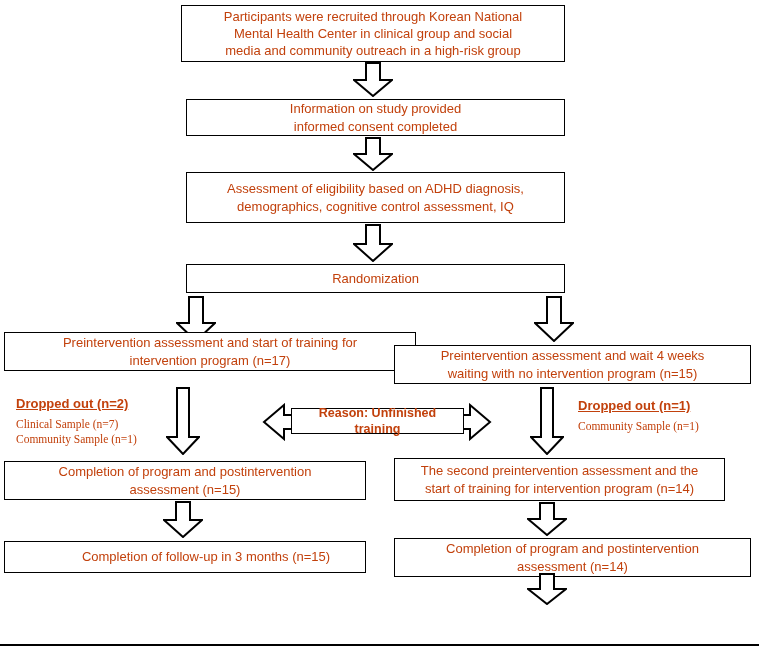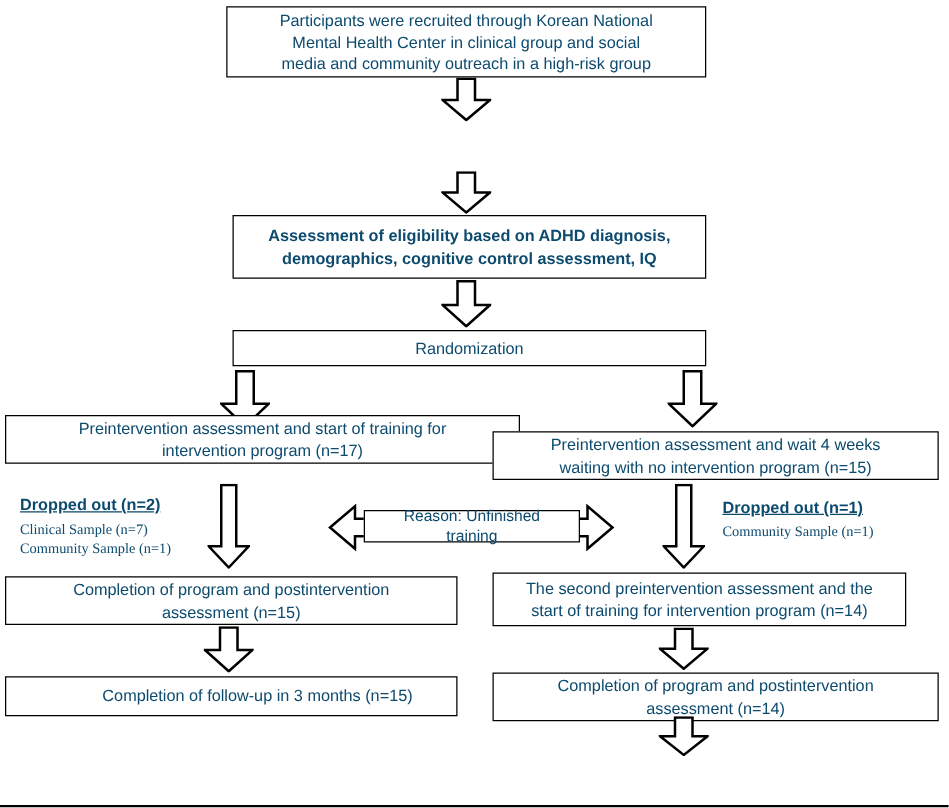--- a/index.html
+++ b/index.html
@@ -2,21 +2,21 @@
 <html><head>
 <meta charset="utf-8">
 <style>
   html,body{margin:0;padding:0;background:#fff;}
   .canvas{
     position:relative;
     width:759px;height:646px;
     background:#fff;
     border-bottom:2px solid #000;
     font-family:"Liberation Sans", sans-serif;
-    color:#0c4a6e;
+    color:#c2410c;
     overflow:hidden;
     box-sizing:border-box;
   }
   .box{
     position:absolute;
     border:1.5px solid #000;
     background:#fff;
     display:flex;
     align-items:center;
     justify-content:center;
@@ -35,44 +35,46 @@
     text-decoration:underline;
     white-space:nowrap;
   }
   .dropout-line{
     position:absolute;
     font-family:"Liberation Serif", serif;
     font-size:11.5px;
     white-space:nowrap;
   }
   .reason-box{
-    font-weight:normal;
+    font-weight:bold;
     font-size:12.5px;
     padding:2px 20px;
   }
 </style>
 </head>
 <body>
 
 <div class="canvas">
 
   <div class="box" style="left:181px;top:5px;width:384px;height:57px;">Participants were recruited through Korean National
 Mental Health Center in clinical group and social
 media and community outreach in a high-risk group</div>
 
   <svg class="arrow" style="left:353px;top:62px;" width="40" height="35" viewBox="0 0 40 35" preserveAspectRatio="none">
     <polygon points="13,1 27,1 27,18 39,18 20,34 1,18 13,18" fill="#fff" stroke="#000" stroke-width="2"></polygon>
   </svg>
 
+  <div class="box" style="left:186px;top:99px;width:379px;height:37px;">Information on study provided
+informed consent completed</div>
 
   <svg class="arrow" style="left:353px;top:137px;" width="40" height="34" viewBox="0 0 40 34" preserveAspectRatio="none">
     <polygon points="13,1 27,1 27,17 39,17 20,33 1,17 13,17" fill="#fff" stroke="#000" stroke-width="2"></polygon>
   </svg>
 
-  <div class="box" style="left:186px;top:172px;width:379px;height:51px;font-weight:bold;">Assessment of eligibility based on ADHD diagnosis,
+  <div class="box" style="left:186px;top:172px;width:379px;height:51px;">Assessment of eligibility based on ADHD diagnosis,
 demographics, cognitive control assessment, IQ</div>
 
   <svg class="arrow" style="left:353px;top:224px;" width="40" height="38" viewBox="0 0 40 38" preserveAspectRatio="none">
     <polygon points="13,1 27,1 27,20 39,20 20,37 1,20 13,20" fill="#fff" stroke="#000" stroke-width="2"></polygon>
   </svg>
 
   <div class="box" style="left:186px;top:264px;width:379px;height:29px;">Randomization</div>
 
   <svg class="arrow" style="left:176px;top:296px;" width="40" height="46" viewBox="0 0 40 46" preserveAspectRatio="none">
     <polygon points="13,1 27,1 27,27 39,27 20,45 1,27 13,27" fill="#fff" stroke="#000" stroke-width="2"></polygon>

